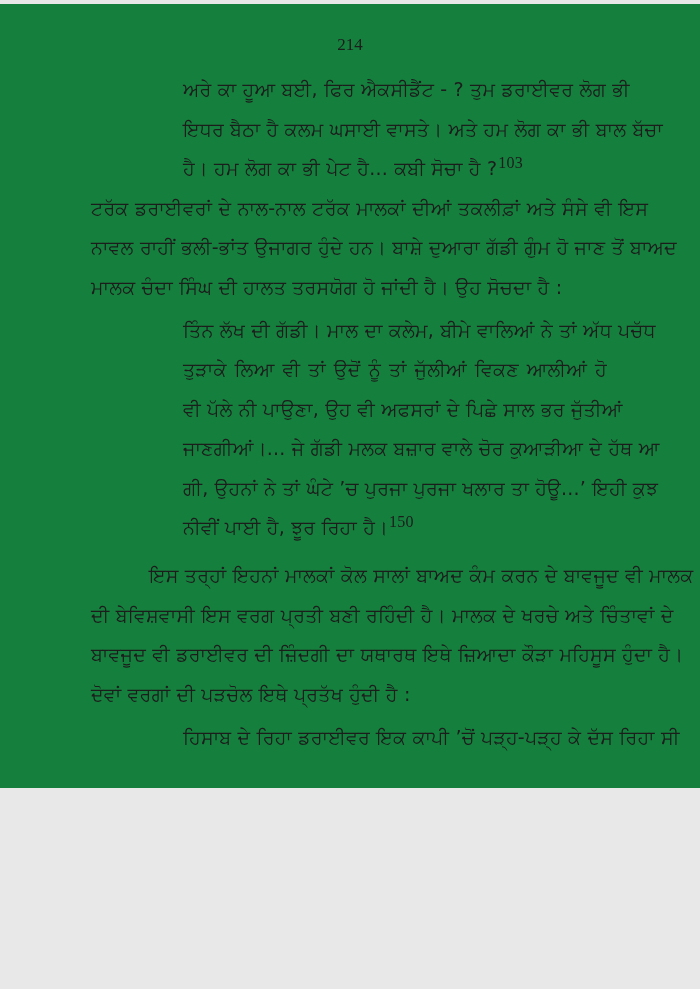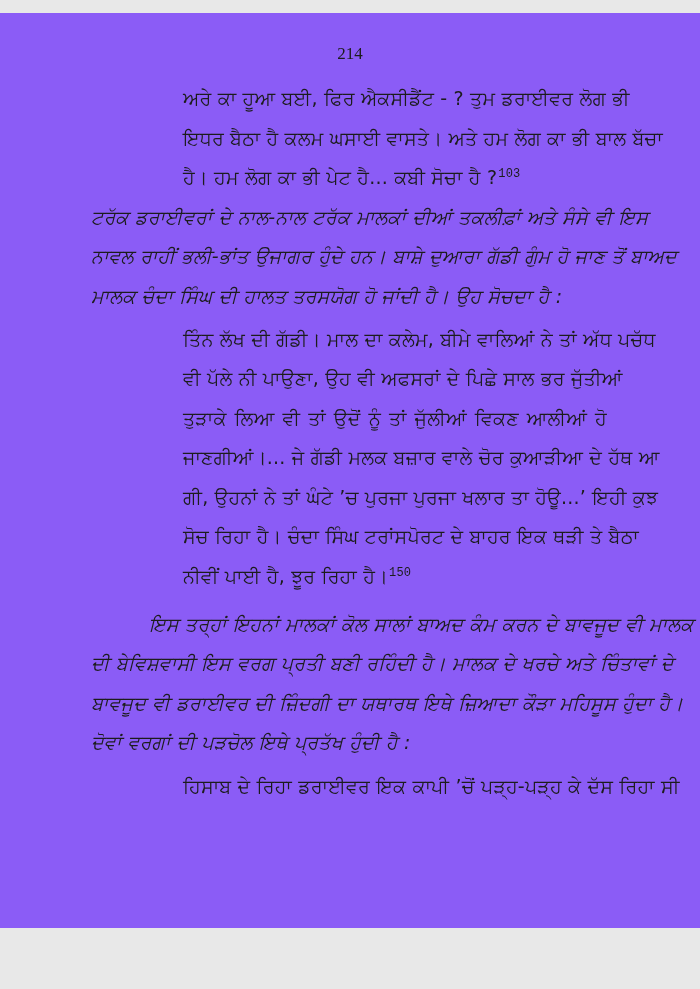--- a/index.html
+++ b/index.html
@@ -3,23 +3,23 @@
 <meta charset="utf-8">
 <style>
   html, body {
     margin: 0;
     padding: 0;
     background: #e8e8e8;
   }
   .page {
     position: relative;
     width: 700px;
-    height: 915px;
-    margin: 13px auto;
-    background: #8b5cf6;
+    height: 784px;
+    margin: 4px auto;
+    background: #15803d;
     color: #1c1c1c;
     font-family: "DejaVu Sans", sans-serif;
     overflow: hidden;
   }
   .page-number {
     position: absolute;
     top: 31px;
     left: 0;
     width: 100%;
     text-align: center;
@@ -33,21 +33,20 @@
     left: 91px;
     width: 557px;
   }
   .block { }
   .qblock {
     margin-left: 92px;
     width: 424px;
   }
   .bblock {
     width: 557px;
-    font-style: italic;
   }
   #blk2 { margin-top: 3.5px; }
   #blk3 { margin-top: 8.5px; }
   #blk4 { margin-top: 4px; }
   .line {
     font-size: 19px;
     line-height: 39.5px;
     height: 39.5px;
     white-space: nowrap;
     letter-spacing: 0.2px;
@@ -57,22 +56,22 @@
     text-align-last: justify;
   }
   .nat {
     text-align: left;
     text-align-last: left;
   }
   .indent {
     text-indent: 58px;
   }
   sup.fn {
-    font-family: Liberation Mono, monospace;
-    font-size: 12px;
+    font-family: Liberation Serif, serif;
+    font-size: 16px;
     line-height: 0;
     vertical-align: 7px;
     margin-left: 1px;
   }
 </style>
 </head>
 <body>
 
 <div class="page">
 
@@ -87,25 +86,24 @@
     </div>
 
     <div class="block bblock" id="blk1">
       <div class="line j">ਟਰੱਕ ਡਰਾਈਵਰਾਂ ਦੇ ਨਾਲ-ਨਾਲ ਟਰੱਕ ਮਾਲਕਾਂ ਦੀਆਂ ਤਕਲੀਫ਼ਾਂ ਅਤੇ ਸੰਸੇ ਵੀ ਇਸ</div>
       <div class="line j">ਨਾਵਲ ਰਾਹੀਂ ਭਲੀ-ਭਾਂਤ ਉਜਾਗਰ ਹੁੰਦੇ ਹਨ। ਬਾਸ਼ੇ ਦੁਆਰਾ ਗੱਡੀ ਗੁੰਮ ਹੋ ਜਾਣ ਤੋਂ ਬਾਅਦ</div>
       <div class="line nat">ਮਾਲਕ ਚੰਦਾ ਸਿੰਘ ਦੀ ਹਾਲਤ ਤਰਸਯੋਗ ਹੋ ਜਾਂਦੀ ਹੈ। ਉਹ ਸੋਚਦਾ ਹੈ :</div>
     </div>
 
     <div class="block qblock" id="blk2">
       <div class="line j">ਤਿੰਨ ਲੱਖ ਦੀ ਗੱਡੀ। ਮਾਲ ਦਾ ਕਲੇਮ, ਬੀਮੇ ਵਾਲਿਆਂ ਨੇ ਤਾਂ ਅੱਧ ਪਚੱਧ</div>
+      <div class="line j">ਤੁੜਾਕੇ ਲਿਆ ਵੀ ਤਾਂ ਉਦੋਂ ਨੂੰ ਤਾਂ ਜੁੱਲੀਆਂ ਵਿਕਣ ਆਲੀਆਂ ਹੋ</div>
       <div class="line j">ਵੀ ਪੱਲੇ ਨੀ ਪਾਉਣਾ, ਉਹ ਵੀ ਅਫਸਰਾਂ ਦੇ ਪਿਛੇ ਸਾਲ ਭਰ ਜੁੱਤੀਆਂ</div>
-      <div class="line j">ਤੁੜਾਕੇ ਲਿਆ ਵੀ ਤਾਂ ਉਦੋਂ ਨੂੰ ਤਾਂ ਜੁੱਲੀਆਂ ਵਿਕਣ ਆਲੀਆਂ ਹੋ</div>
       <div class="line j">ਜਾਣਗੀਆਂ।... ਜੇ ਗੱਡੀ ਮਲਕ ਬਜ਼ਾਰ ਵਾਲੇ ਚੋਰ ਕੁਆੜੀਆ ਦੇ ਹੱਥ ਆ</div>
       <div class="line j">ਗੀ, ਉਹਨਾਂ ਨੇ ਤਾਂ ਘੰਟੇ ’ਚ ਪੁਰਜਾ ਪੁਰਜਾ ਖਲਾਰ ਤਾ ਹੋਊ...’ ਇਹੀ ਕੁਝ</div>
-      <div class="line j">ਸੋਚ ਰਿਹਾ ਹੈ। ਚੰਦਾ ਸਿੰਘ ਟਰਾਂਸਪੋਰਟ ਦੇ ਬਾਹਰ ਇਕ ਥੜੀ ਤੇ ਬੈਠਾ</div>
       <div class="line nat"><span>ਨੀਵੀਂ ਪਾਈ ਹੈ, ਝੂਰ ਰਿਹਾ ਹੈ।</span><sup class="fn">150</sup></div>
     </div>
 
     <div class="block bblock" id="blk3">
       <div class="line j indent">ਇਸ ਤਰ੍ਹਾਂ ਇਹਨਾਂ ਮਾਲਕਾਂ ਕੋਲ ਸਾਲਾਂ ਬਾਅਦ ਕੰਮ ਕਰਨ ਦੇ ਬਾਵਜੂਦ ਵੀ ਮਾਲਕ</div>
       <div class="line j">ਦੀ ਬੇਵਿਸ਼ਵਾਸੀ ਇਸ ਵਰਗ ਪ੍ਰਤੀ ਬਣੀ ਰਹਿੰਦੀ ਹੈ। ਮਾਲਕ ਦੇ ਖਰਚੇ ਅਤੇ ਚਿੰਤਾਵਾਂ ਦੇ</div>
       <div class="line j">ਬਾਵਜੂਦ ਵੀ ਡਰਾਈਵਰ ਦੀ ਜ਼ਿੰਦਗੀ ਦਾ ਯਥਾਰਥ ਇਥੇ ਜ਼ਿਆਦਾ ਕੌੜਾ ਮਹਿਸੂਸ ਹੁੰਦਾ ਹੈ।</div>
       <div class="line nat">ਦੋਵਾਂ ਵਰਗਾਂ ਦੀ ਪੜਚੋਲ ਇਥੇ ਪ੍ਰਤੱਖ ਹੁੰਦੀ ਹੈ :</div>
     </div>
 

